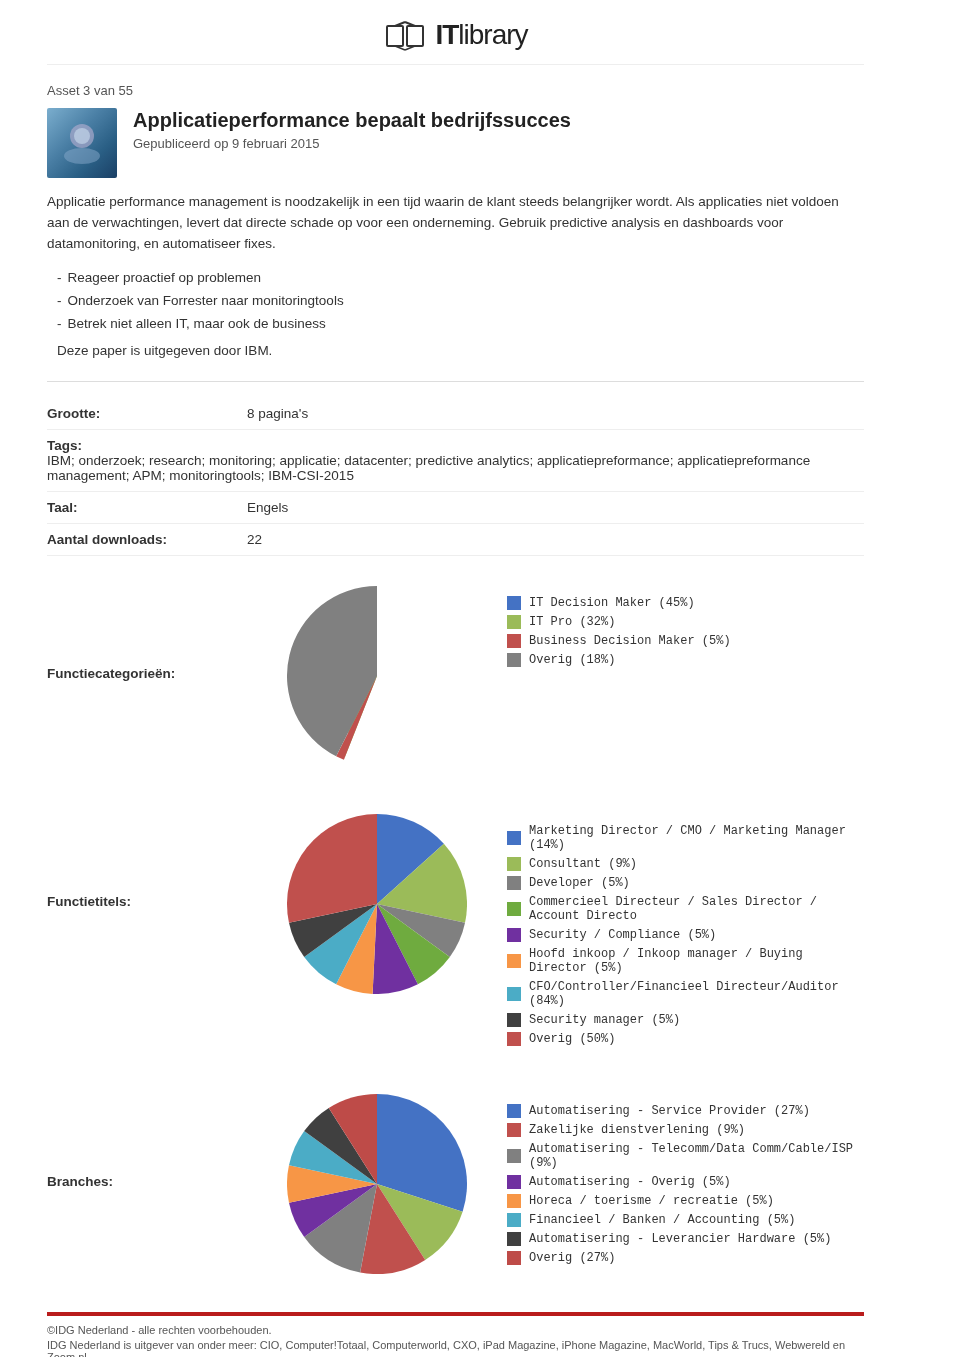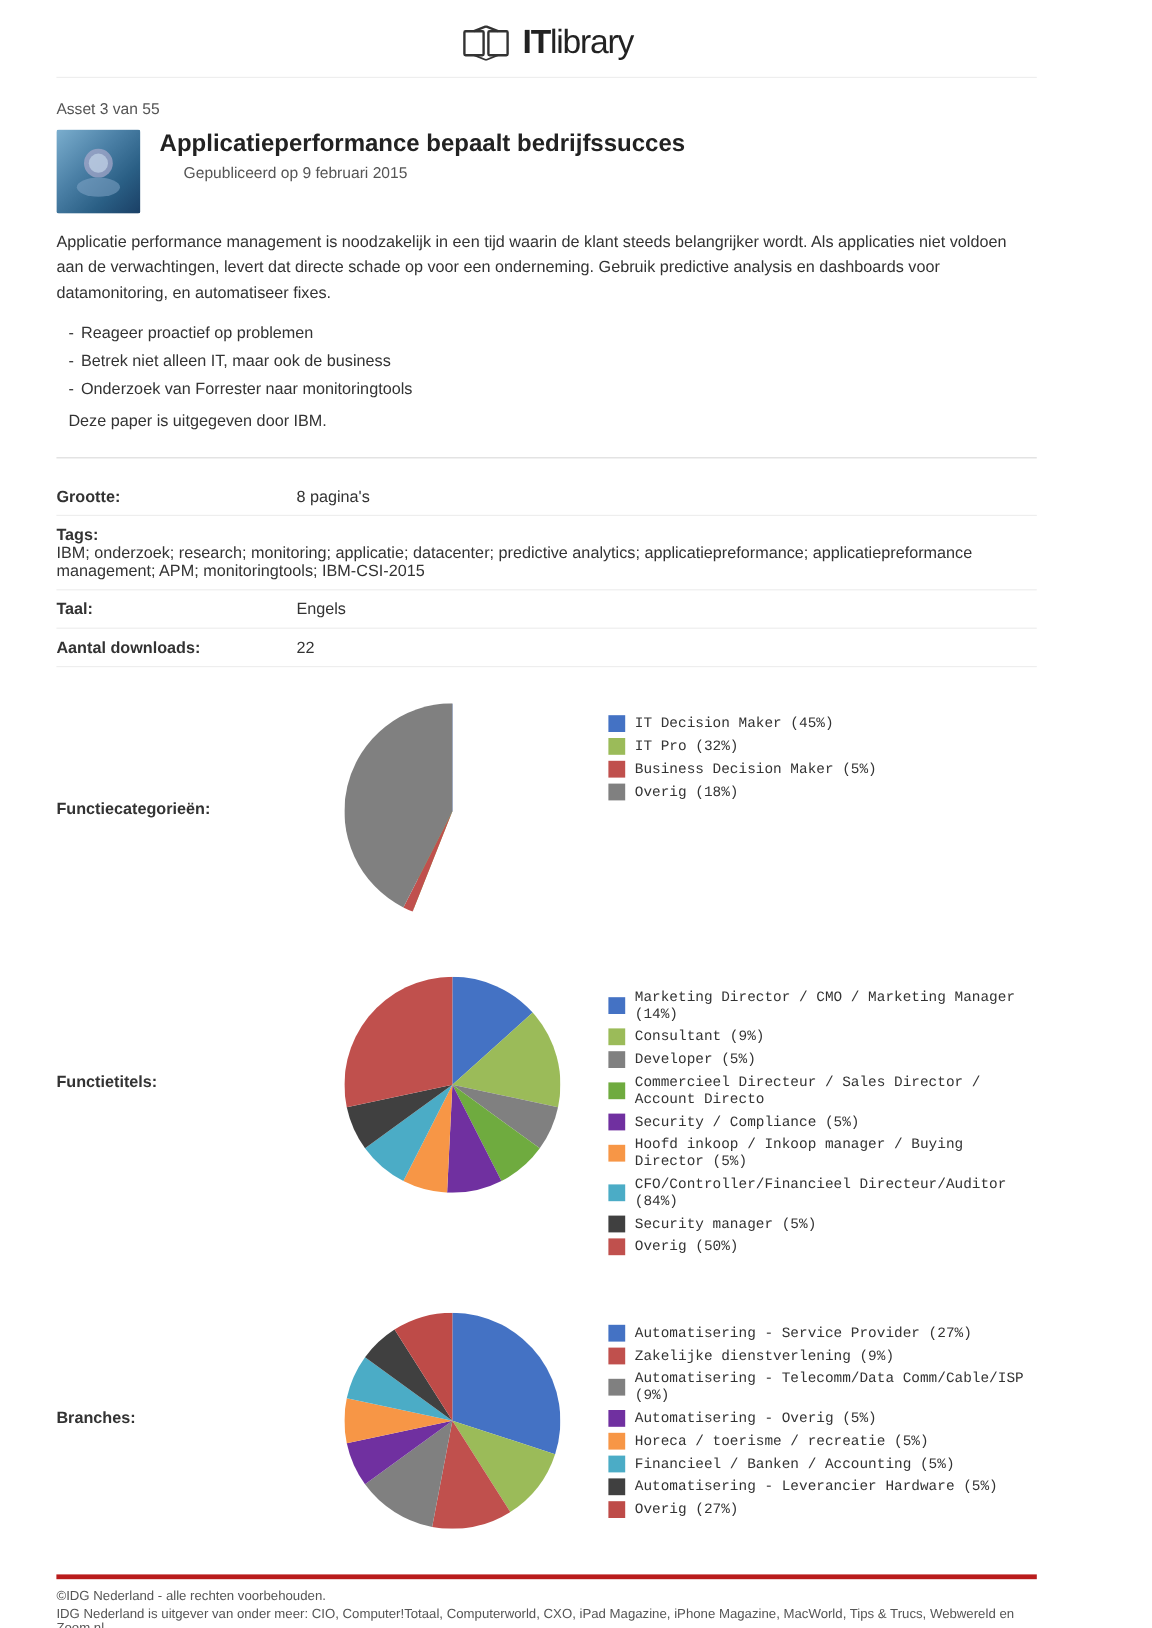--- a/index.html
+++ b/index.html
@@ -63,21 +63,20 @@
       font-size: 20px;
       font-weight: bold;
       color: #222;
       margin-bottom: 4px;
       line-height: 1.2;
     }
     .article-date {
       font-size: 13px;
       color: #555;
       margin-bottom: 0;
-      margin-left: 20px;
     }
     .article-body {
       font-size: 13.5px;
       color: #333;
       line-height: 1.55;
       margin-bottom: 12px;
     }
     .article-body p {
       margin-bottom: 8px;
     }
@@ -215,22 +214,22 @@
       <div class="article-date">Gepubliceerd op 9 februari 2015</div>
     </div>
   </div>
 
   <div class="article-body">
     <p>Applicatie performance management is noodzakelijk in een tijd waarin de klant steeds belangrijker wordt. Als applicaties niet voldoen aan de verwachtingen, levert dat directe schade op voor een onderneming. Gebruik predictive analysis en dashboards voor datamonitoring, en automatiseer fixes.</p>
   </div>
 
   <div class="article-bullets">
     <div class="bullet-line">Reageer proactief op problemen</div>
+    <div class="bullet-line">Onderzoek van Forrester naar monitoringtools</div>
     <div class="bullet-line">Betrek niet alleen IT, maar ook de business</div>
-    <div class="bullet-line">Onderzoek van Forrester naar monitoringtools</div>
     <div style="margin-top:4px;">Deze paper is uitgegeven door IBM.</div>
   </div>
 
   <div class="meta-table">
     <div class="meta-row">
       <div class="meta-label">Grootte:</div>
       <div class="meta-value">8 pagina's</div>
     </div>
     <div class="meta-row" style="align-items:flex-start;flex-direction:column;">
       <div class="meta-label">Tags:</div>

